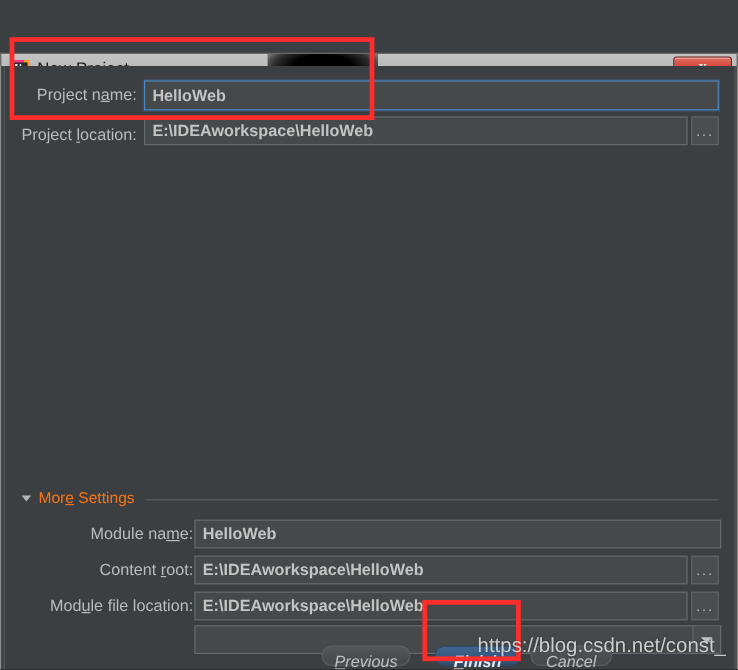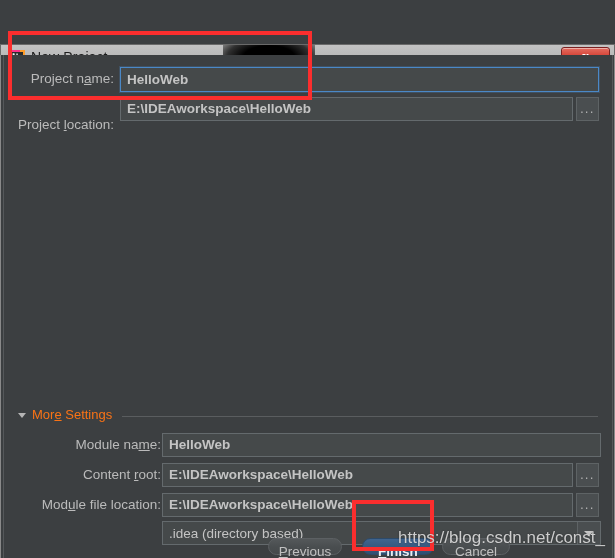--- a/index.html
+++ b/index.html
@@ -203,20 +203,21 @@
     box-sizing: border-box;
     height: 17px;
     background: linear-gradient(to bottom, #54585a 0%, #4a4e50 50%, #45494b 100%);
     border: 1px solid #5c6063;
     border-radius: 13px;
     color: #c0c0c0;
     font-size: 13.5px;
     text-align: center;
     line-height: 25px;
     cursor: pointer;
+    font-style: italic;
   }
   .dlg-btn.default {
     background: linear-gradient(to bottom, #40658f 0%, #375a80 50%, #2f4f72 100%);
     border: 1px solid #2d4a69;
     color: #e9edf2;
     font-weight: bold;
   }
   .dlg-btn u { text-decoration: underline; }
 
   
@@ -264,21 +265,21 @@
       <div class="x">x</div>
     </div>
   </div>
 
   <div id="dialog">
     <div id="dialog-inner">
 
       <div class="label" style="left:10px; top:16px; width:100px;"><span>Project n</span><u>a</u><span>me:</span></div>
       <div class="field focused" style="left:116px; top:12px; width:479px; height:25px; line-height:23px;">HelloWeb</div>
 
-      <div class="label" style="left:10px; top:62px; width:100px;"><span>Project </span><u>l</u><span>ocation:</span></div>
+      <div class="label" style="left:10px; top:50px; width:100px;"><span>Project </span><u>l</u><span>ocation:</span></div>
       <div class="field" style="left:116px; top:42px; width:453px; height:24px; line-height:22px;">E:\IDEAworkspace\HelloWeb</div>
       <div class="browse-btn" style="left:572px; top:42px; width:23px; height:24px; line-height:22px;">...</div>
 
       <div id="more-settings-row">
         <div id="more-settings-caret"></div>
         <div id="more-settings-label"><span>Mor</span><u>e</u><span> Settings</span></div>
         <div id="more-settings-rule"></div>
       </div>
 
       <div class="label" style="left:30px; top:382px; width:127px;"><span>Module na</span><u>m</u><span>e:</span></div>
@@ -286,21 +287,20 @@
 
       <div class="label" style="left:30px; top:412px; width:127px;"><span>Content </span><u>r</u><span>oot:</span></div>
       <div class="field" style="left:158px; top:408px; width:411px; height:24px; line-height:22px;">E:\IDEAworkspace\HelloWeb</div>
       <div class="browse-btn" style="left:572px; top:408px; width:23px; height:24px; line-height:22px;">...</div>
 
       <div class="label" style="left:30px; top:442px; width:127px;"><span>Mod</span><u>u</u><span>le file location:</span></div>
       <div class="field" style="left:158px; top:438px; width:411px; height:24px; line-height:22px;">E:\IDEAworkspace\HelloWeb</div>
       <div class="browse-btn" style="left:572px; top:438px; width:23px; height:24px; line-height:22px;">...</div>
 
       <div id="project-format-combo">
-        <div id="project-format-value">.idea (directory based)</div>
         <div id="project-format-arrow-btn">
           <div class="tri"></div>
         </div>
       </div>
 
       <div class="dlg-btn" style="left:264px; top:483px; width:74px;"><u>P</u><span>revious</span></div>
       <div class="dlg-btn" style="left:438px; top:483px; width:68px;"><span>Cancel</span></div>
       <div class="dlg-btn default" style="left:358px; top:483px; width:72px;"><u>F</u><span>inish</span></div>
 
     </div>

